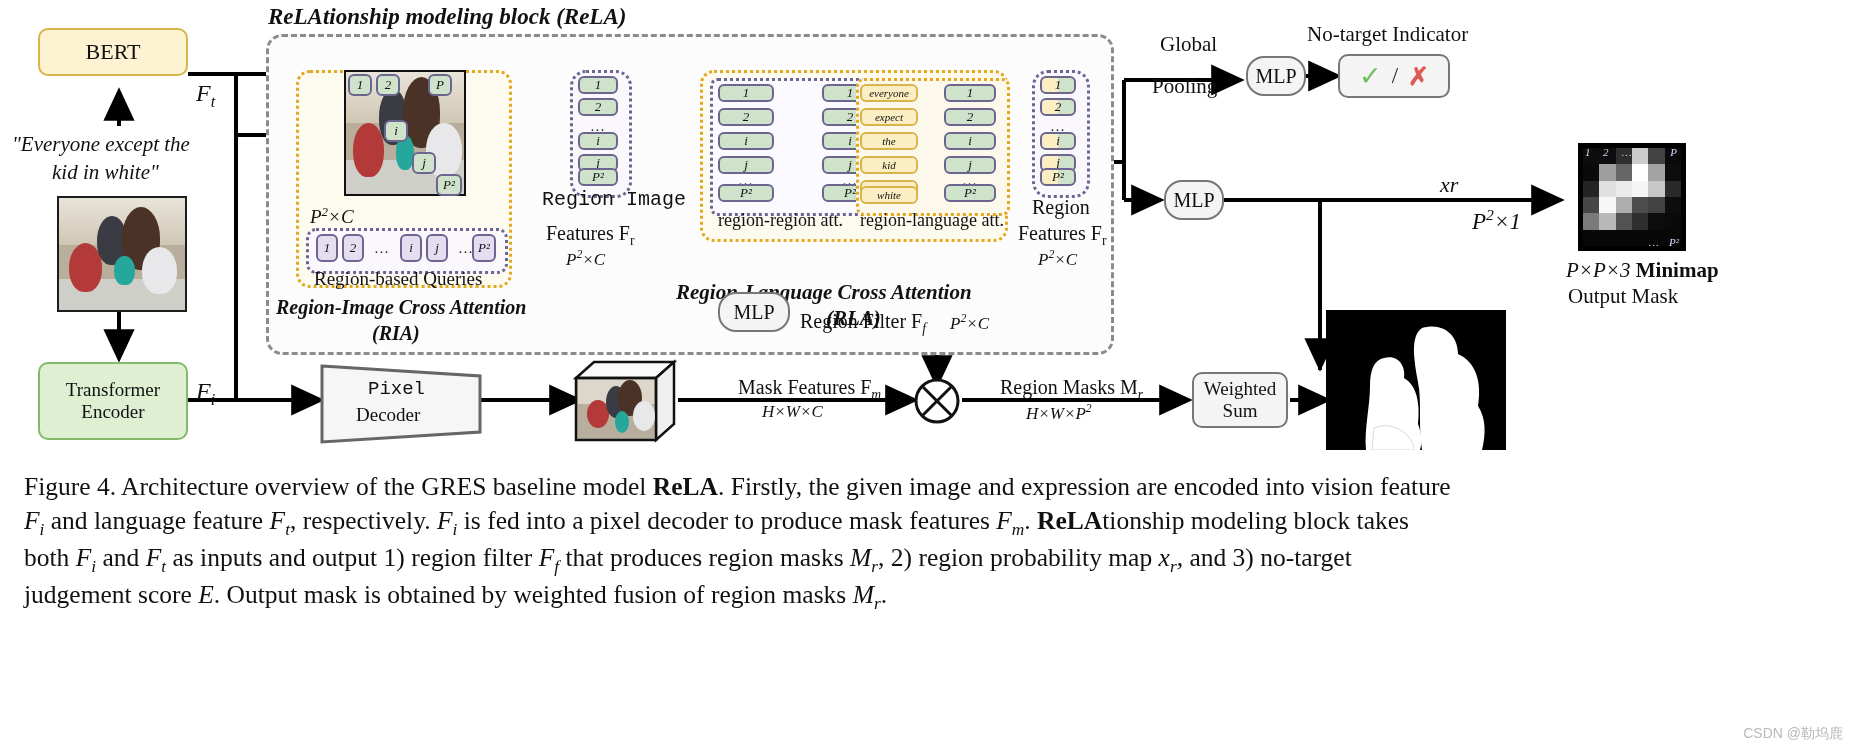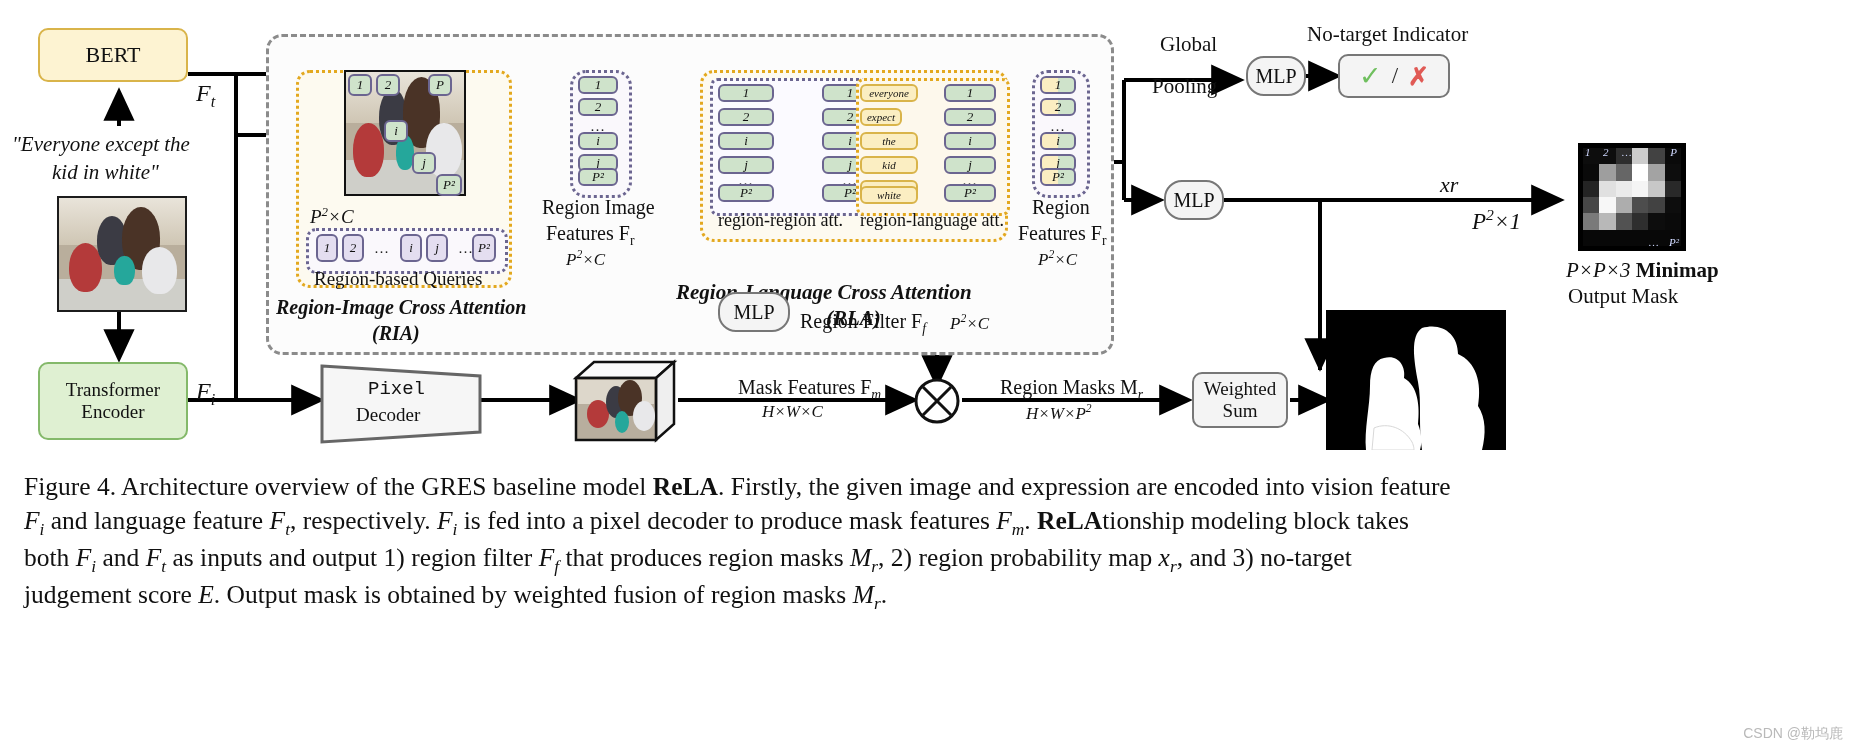--- a/index.html
+++ b/index.html
@@ -141,21 +141,21 @@
       <line x1="920" y1="116" x2="1000" y2="192" stroke="#333"></line>
       <line x1="920" y1="140" x2="1000" y2="92" stroke="#888"></line>
       <line x1="920" y1="140" x2="1000" y2="166" stroke="#aaa"></line>
       <line x1="920" y1="166" x2="1000" y2="92" stroke="#222"></line>
       <line x1="920" y1="166" x2="1000" y2="118" stroke="#777"></line>
       <line x1="920" y1="192" x2="1000" y2="118" stroke="#333"></line>
       <line x1="920" y1="192" x2="1000" y2="192" stroke="#555"></line>
     </g>
   </svg>
 
-  <div class="rbox bert" style="left:38px;top:28px;width:150px;height:54px;">
+  <div class="rbox bert" style="left:38px;top:28px;width:150px;height:48px;">
     <span>BERT</span>
   </div>
 
   <div class="txt it" style="left:196px;top:80px;font-size:24px;">
     <span>F</span><span class="sub">t</span>
   </div>
 
   <div class="txt it" style="left:12px;top:132px;font-size:21px;">"Everyone except the</div>
   <div class="txt it" style="left:52px;top:160px;font-size:21px;">kid in white"</div>
 
@@ -174,20 +174,21 @@
       <span>Transformer</span><br>
       <span>Encoder</span>
     </span>
   </div>
 
   <div class="txt it" style="left:196px;top:378px;font-size:24px;">
     <span>F</span><span class="sub">i</span>
   </div>
 
   <div class="rela-box" style="left:266px;top:34px;width:842px;height:315px;"></div>
+  <div class="txt bi" style="left:268px;top:4px;font-size:23px;">ReLAtionship modeling block (ReLA)</div>
 
   <div class="dotted-orange" style="left:296px;top:70px;width:210px;height:212px;"></div>
   <div class="txt bi" style="left:276px;top:296px;font-size:20px;">Region-Image Cross Attention</div>
   <div class="txt bi" style="left:372px;top:322px;font-size:20px;">(RIA)</div>
 
   <div class="photo" style="left:344px;top:70px;width:118px;height:122px;border:2px solid #111;">
     <div class="sky"></div>
       <div class="tbl"></div>
     <div class="blob" style="left:6%;top:42%;width:26%;height:44%;background:#b43a3a;"></div>
     <div class="blob" style="left:28%;top:14%;width:24%;height:46%;background:#3b3b44;"></div>
@@ -216,21 +217,21 @@
 
   <div class="dotted-purple" style="left:570px;top:70px;width:56px;height:122px;"></div>
   <div class="tok green" style="left:578px;top:76px;width:40px;height:18px;">1</div>
   <div class="tok green" style="left:578px;top:98px;width:40px;height:18px;">2</div>
   <div class="ell" style="left:578px;top:118px;width:40px;">…</div>
   <div class="tok green" style="left:578px;top:132px;width:40px;height:18px;">i</div>
   <div class="tok green" style="left:578px;top:154px;width:40px;height:18px;">j</div>
   <div class="ell" style="left:578px;top:158px;width:40px;">…</div>
   <div class="tok green" style="left:578px;top:168px;width:40px;height:18px;">P²</div>
 
-  <div class="txt" style="left:542px;top:196px;font-size:20px;">Region Image</div>
+  <div class="txt" style="left:542px;top:188px;font-size:20px;font-family:Liberation Mono, monospace;">Region Image</div>
   <div class="txt" style="left:546px;top:222px;font-size:20px;">
     <span>Features F</span><span class="sub">r</span>
   </div>
   <div class="txt it" style="left:566px;top:248px;font-size:17px;">P<span class="sup">2</span>×C</div>
 
   <div class="dotted-orange" style="left:700px;top:70px;width:302px;height:166px;"></div>
   <div class="txt bi" style="left:676px;top:280px;font-size:21px;">Region-Language Cross Attention</div>
   <div class="txt bi" style="left:826px;top:306px;font-size:21px;">(RLA)</div>
 
   <div class="abs" style="left:710px;top:78px;width:176px;height:132px;border:3px dotted #6b6590;border-radius:8px;background:#fbfaff;"></div>
@@ -247,21 +248,21 @@
   <div class="ell" style="left:822px;top:126px;width:56px;">…</div>
   <div class="tok green" style="left:822px;top:132px;width:56px;height:18px;">i</div>
   <div class="tok green" style="left:822px;top:156px;width:56px;height:18px;">j</div>
   <div class="ell" style="left:822px;top:172px;width:56px;">…</div>
   <div class="tok green" style="left:822px;top:184px;width:56px;height:18px;">P²</div>
 
   <div class="txt" style="left:718px;top:210px;font-size:18px;">region-region att.</div>
 
   <div class="abs" style="left:856px;top:78px;width:148px;height:132px;border:3px dotted #e3a81e;border-radius:8px;background:#fdf8ec;"></div>
   <div class="tok yellow" style="left:860px;top:84px;width:58px;height:18px;font-size:11px;">everyone</div>
-  <div class="tok yellow" style="left:860px;top:108px;width:42px;height:18px;font-size:11px;">expect</div>
+  <div class="tok yellow" style="left:860px;top:108px;width:58px;height:18px;font-size:11px;">expect</div>
   <div class="tok yellow" style="left:860px;top:132px;width:58px;height:18px;font-size:11px;">the</div>
   <div class="tok yellow" style="left:860px;top:156px;width:58px;height:18px;font-size:11px;">kid</div>
   <div class="tok yellow" style="left:860px;top:180px;width:58px;height:18px;font-size:11px;">in</div>
   <div class="tok yellow" style="left:860px;top:186px;width:58px;height:18px;font-size:11px;">white</div>
 
   <div class="tok green" style="left:944px;top:84px;width:52px;height:18px;">1</div>
   <div class="tok green" style="left:944px;top:108px;width:52px;height:18px;">2</div>
   <div class="ell" style="left:944px;top:126px;width:52px;">…</div>
   <div class="tok green" style="left:944px;top:132px;width:52px;height:18px;">i</div>
   <div class="tok green" style="left:944px;top:156px;width:52px;height:18px;">j</div>

